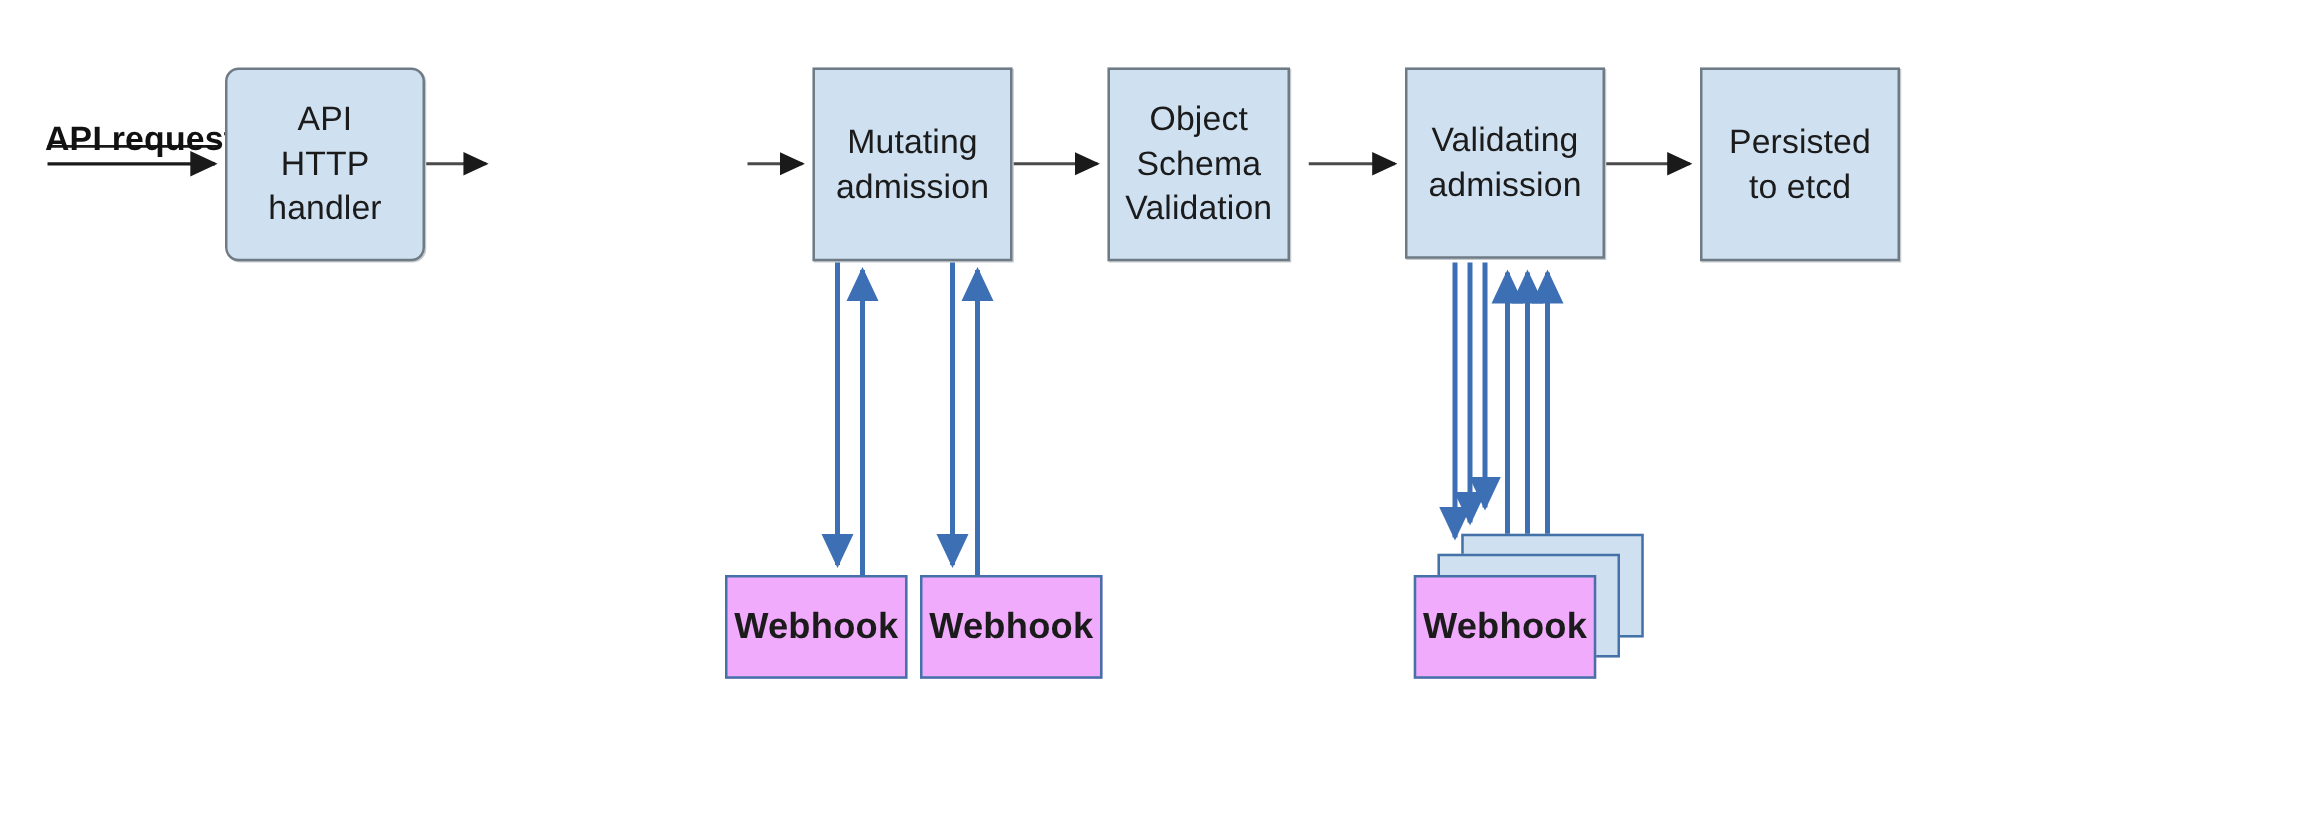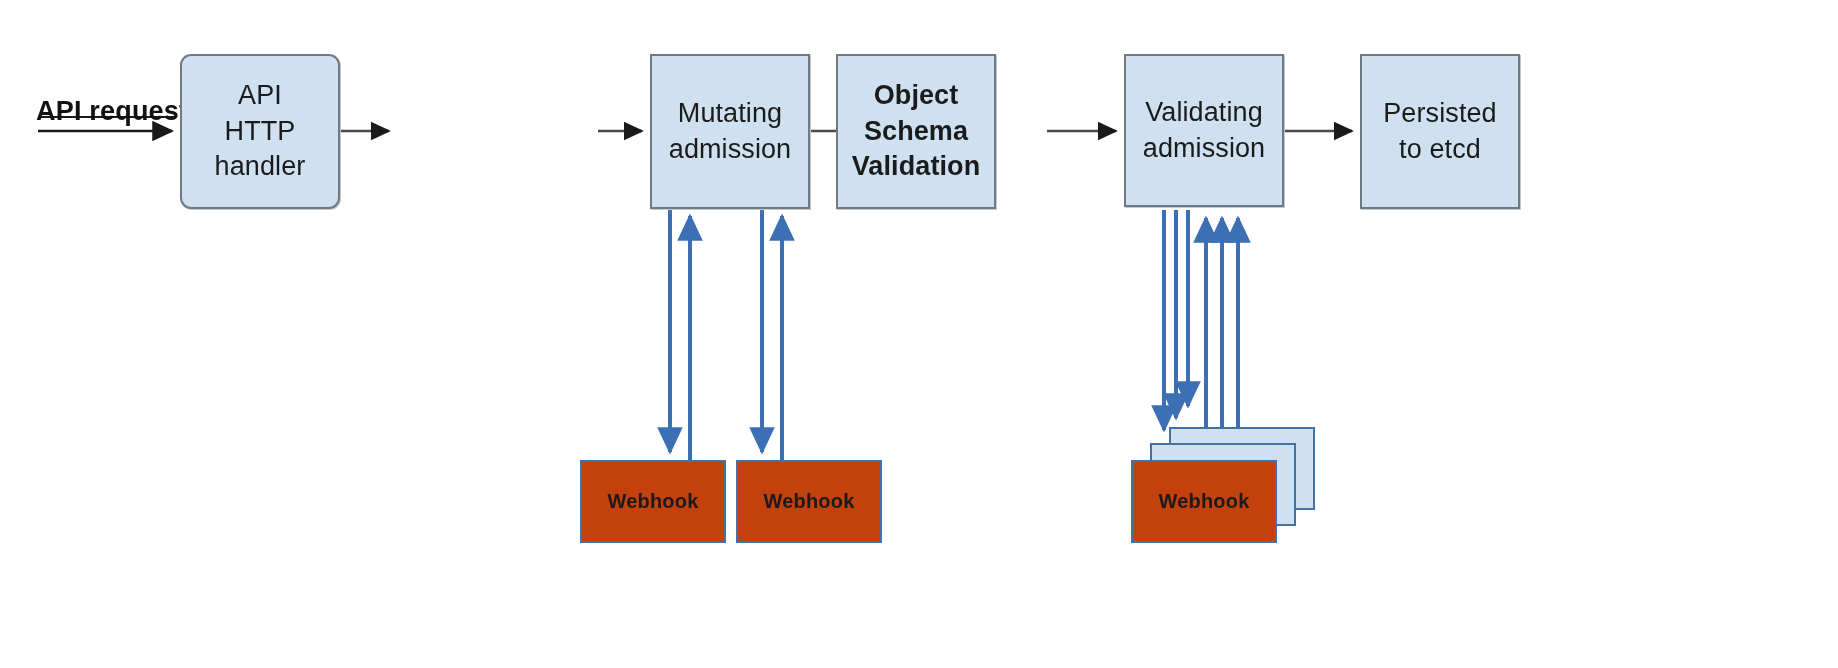--- a/index.html
+++ b/index.html
@@ -32,28 +32,28 @@
     line-height: 1.32;
     letter-spacing: 0.1px;
     box-shadow: 1px 1px 0 rgba(90,100,110,0.35);
   }
   .stage-box .lbl { white-space: pre-line; display: block; }
 
   
   .webhook-box {
     position: absolute;
     box-sizing: border-box;
-    background: #c2410c;
+    background: #f0abfc;
     border: 2px solid #4472a8;
     display: flex;
     align-items: center;
     justify-content: center;
     text-align: center;
     color: #1b1b1b;
-    font-size: 20px;
+    font-size: 29px;
     font-weight: bold;
     letter-spacing: 0.2px;
   }
   .webhook-stack-back {
     position: absolute;
     box-sizing: border-box;
     background: #cfe0f0;
     border: 2px solid #4472a8;
   }
 
@@ -138,21 +138,21 @@
 HTTP
 handler</span>
   </div>
 
 
   <div class="stage-box" style="left:650px; top:54px; width:160px; height:155px;">
     <span class="lbl">Mutating
 admission</span>
   </div>
 
-  <div class="stage-box" style="left:836px; top:54px; width:160px; height:155px;font-weight:bold;">
+  <div class="stage-box" style="left:886px; top:54px; width:146px; height:155px;">
     <span class="lbl">Object
 Schema
 Validation</span>
   </div>
 
   <div class="stage-box" style="left:1124px; top:54px; width:160px; height:153px;">
     <span class="lbl">Validating
 admission</span>
   </div>
 

